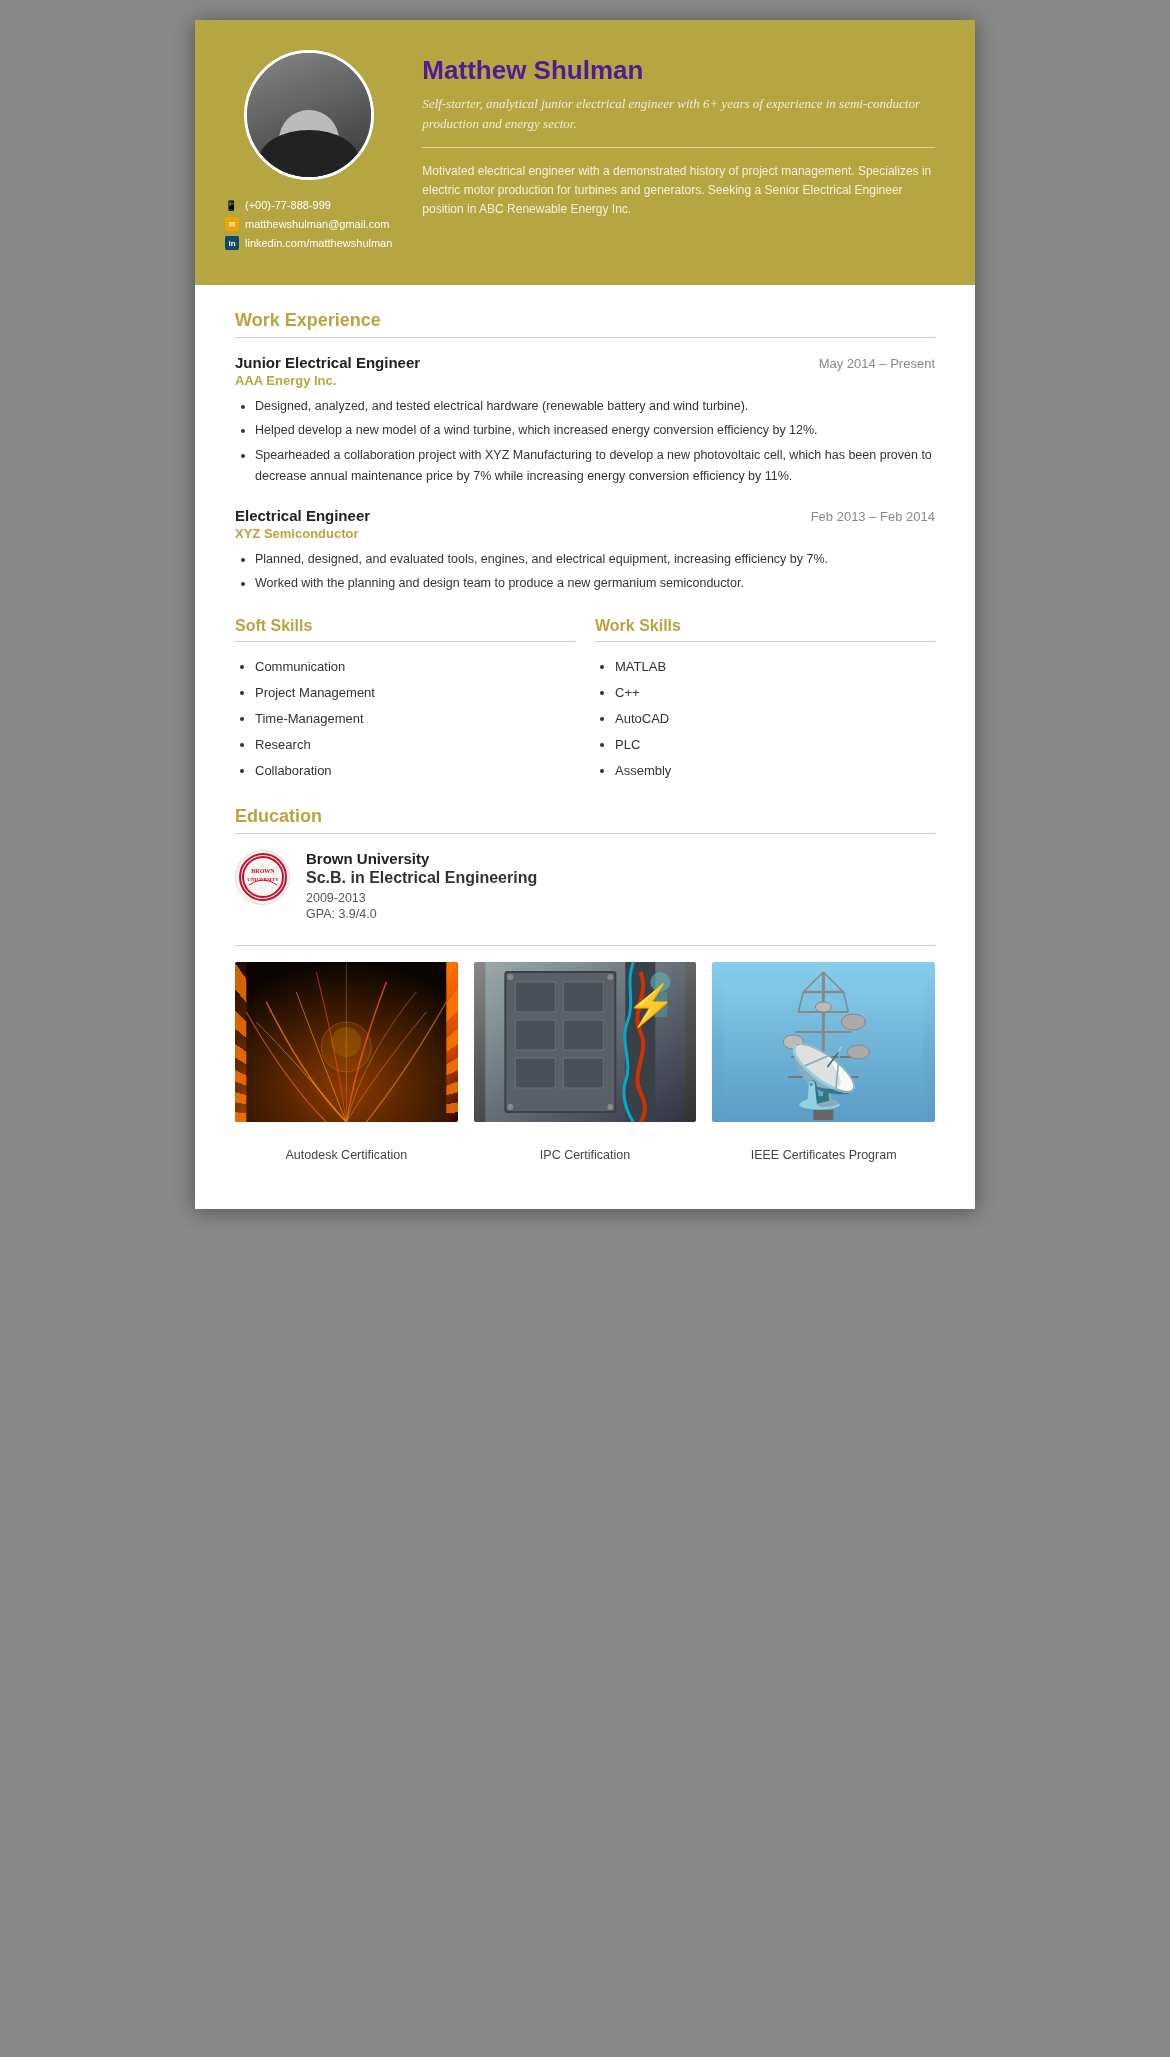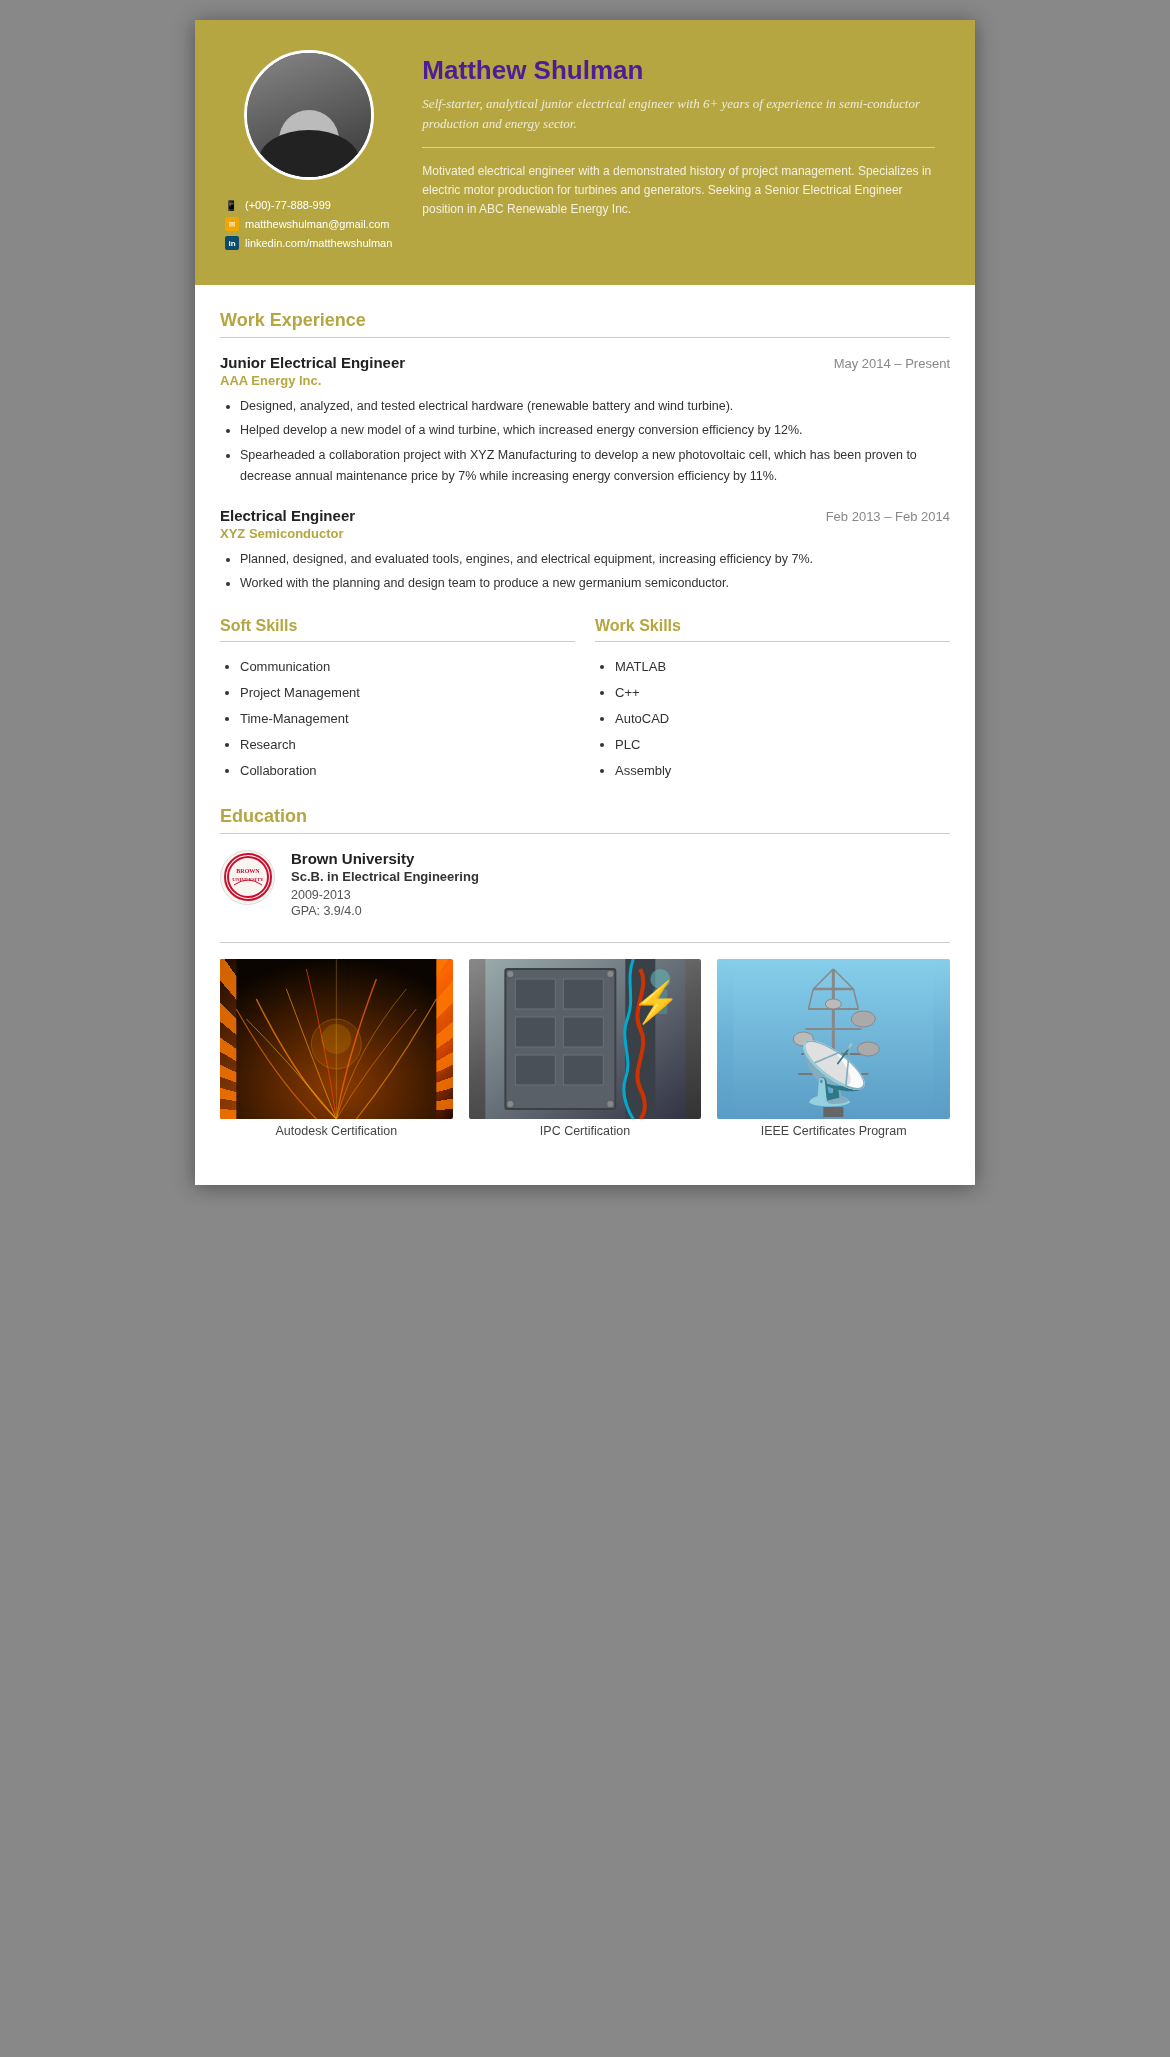--- a/index.html
+++ b/index.html
@@ -119,21 +119,21 @@
       margin-bottom: 14px;
     }
     .header-bio {
       font-size: 12px;
       color: #f5f0dc;
       line-height: 1.6;
       font-family: Arial, sans-serif;
     }
     
     .main {
-      padding: 25px 25px;
+      padding: 25px 40px;
     }
     .section {
       margin-bottom: 22px;
     }
     .section-title {
       font-size: 18px;
       font-weight: bold;
       color: #b5a642;
       font-family: Arial, sans-serif;
       margin-bottom: 6px;
@@ -242,42 +242,42 @@
     .edu-details {
       font-family: Arial, sans-serif;
     }
     .edu-school {
       font-size: 15px;
       font-weight: bold;
       color: #222;
       margin-bottom: 2px;
     }
     .edu-degree {
-      font-size: 13px;
+      font-size: 16px;
       font-weight: bold;
       color: #333;
       margin-bottom: 4px;
     }
     .edu-years, .edu-gpa {
       font-size: 12.5px;
       color: #555;
       margin-bottom: 2px;
     }
     
     .cert-grid {
       display: grid;
       grid-template-columns: 1fr 1fr 1fr;
       gap: 16px;
       margin-top: 10px;
     }
     .cert-item {
       display: flex;
       flex-direction: column;
       align-items: center;
-      gap: 5px;
+      gap: 26px;
     }
     .cert-img-placeholder {
       width: 100%;
       height: 160px;
       border-radius: 2px;
       display: flex;
       align-items: center;
       justify-content: center;
       font-size: 11px;
       color: #fff;

